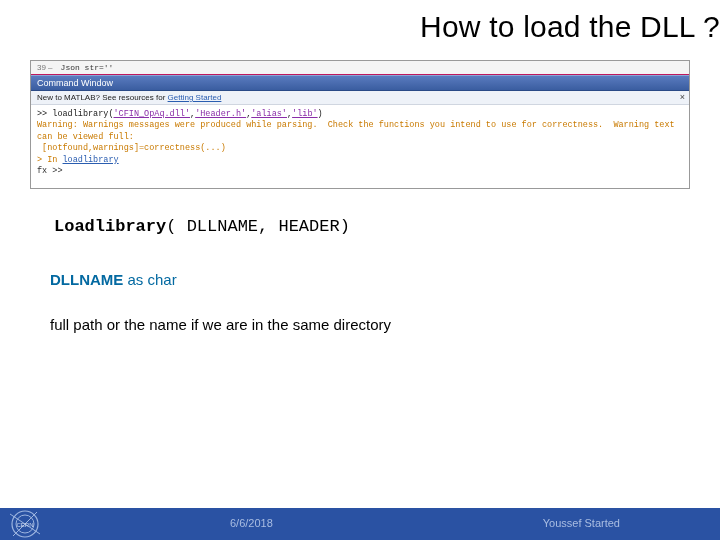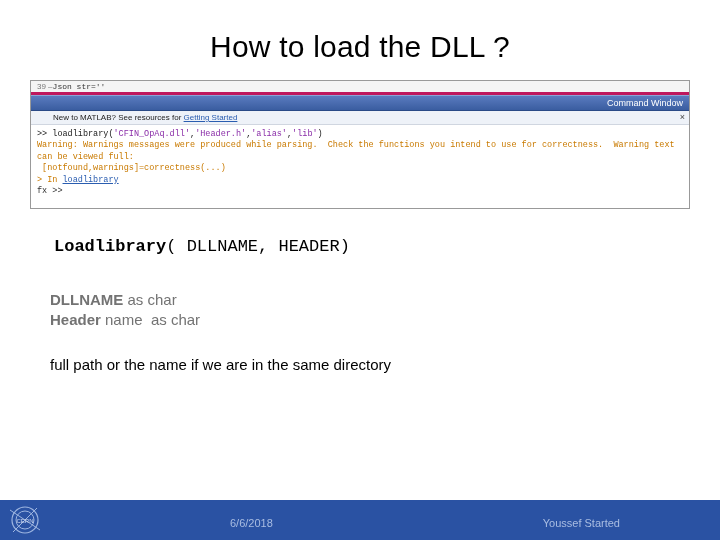--- a/index.html
+++ b/index.html
@@ -5,114 +5,114 @@
   * { margin: 0; padding: 0; box-sizing: border-box; }
   body {
     width: 720px;
     height: 540px;
     background: #fff;
     font-family: Arial, Helvetica, sans-serif;
     position: relative;
     overflow: hidden;
   }
   .title {
-    text-align: center;
+    text-align: right;
     font-size: 30px;
     font-weight: normal;
     color: #000;
-    padding-top: 30px;
+    padding-top: 10px;
     padding-bottom: 10px;
     letter-spacing: 0.2px;
   }
   .screenshot {
     margin: 6px 30px 0 30px;
     border: 1px solid #999;
     background: #fff;
     font-family: "Segoe UI", Tahoma, sans-serif;
     font-size: 8px;
   }
   .tab-strip {
     height: 14px;
     background: #f4f4f4;
-    border-bottom: 3px solid #be185d;
+    border-bottom: 1px solid #be185d;
     display: flex;
     align-items: center;
     padding-left: 6px;
     color: #555;
+    gap: 8px;
   }
   .tab-strip .linenum { color:#777; }
   .tab-strip .code { font-family: Liberation Mono, monospace; color:#333; }
   .cmd-title {
     background: linear-gradient(#5a7bbf, #3a5da0);
     color: #fff;
     font-size: 9px;
     padding: 2px 6px;
     border-top: 1px solid #8aa5d6;
     border-bottom: 1px solid #2a4a86;
-    text-align: right;
   }
   .cmd-sub {
     background: #eef2f8;
     border-bottom: 1px solid #d0d6e0;
     font-size: 8px;
-    padding: 2px 22px;
+    padding: 2px 6px;
     color: #222;
     position: relative;
   }
   .cmd-sub a { color: #2a5db0; text-decoration: underline; }
   .cmd-sub .close {
     position: absolute;
     right: 4px;
     top: 1px;
     color: #444;
     font-size: 9px;
   }
   .cmd-body {
     font-family: Consolas, "Courier New", monospace;
     font-size: 8.5px;
     line-height: 1.35;
     padding: 4px 6px 10px 6px;
     color: #222;
     background: #fff;
     white-space: pre;
   }
-  .cmd-body .str { color: #8a2da8; }
+  .cmd-body .str { color: #8a2da8; text-decoration: underline; }
   .cmd-body .warn { color: #c97a00; margin-top: 40px; }
   .cmd-body .link { color: #2a5db0; text-decoration: underline; }
   .cmd-body .fx { color: #333; }
 
   .code-line {
     font-family: "Courier New", Consolas, monospace;
     font-size: 17px;
     margin: 28px 4px 0 54px;
     color: #000;
   }
   .code-line b { font-weight: bold; }
 
   .notes {
     margin: 34px 0 0 50px;
     font-size: 15px;
-    color: #737373;
+    color: #0369a1;
     line-height: 1.35;
   }
   .notes .row { white-space: pre; }
   .notes .b { font-weight: bold; }
 
   .fullpath {
     margin: 26px 0 4px 50px;
     font-size: 15px;
     color: #000;
   }
 
   .footer {
     position: absolute;
     left: 0;
     right: 0;
     bottom: 0;
-    height: 40px;
+    height: 32px;
     background: #2a52a3;
     display: flex;
     align-items: center;
   }
   .logo {
     width: 38px;
     height: 38px;
     margin-left: 6px;
     position: relative;
     display: flex;
@@ -157,21 +157,20 @@
 <span class="warn">&gt; In </span><span class="link">loadlibrary</span>
 <span class="fx">fx &gt;&gt;</span></div>
 </div>
 
 <div class="code-line">
   <b>Loadlibrary</b><span>( </span><span>DLLNAME</span><span>, </span><span>HEADER</span><span>)</span>
 </div>
 
 <div class="notes">
   <div class="row"><span class="b">DLLNAME</span><span> as char</span></div>
-  <div class="row"><span class="b">Header</span><span> name  as char</span></div>
 </div>
 
 <div class="fullpath">full path or the name if we are in the same directory</div>
 
 <div class="footer">
   <div class="logo">
     <svg width="36" height="36" viewBox="0 0 36 36">
       <circle cx="18" cy="18" r="13" fill="none" stroke="#9db5e0" stroke-width="1.2"></circle>
       <circle cx="18" cy="18" r="9" fill="none" stroke="#9db5e0" stroke-width="1"></circle>
       <line x1="3" y1="8" x2="33" y2="28" stroke="#9db5e0" stroke-width="1"></line>

